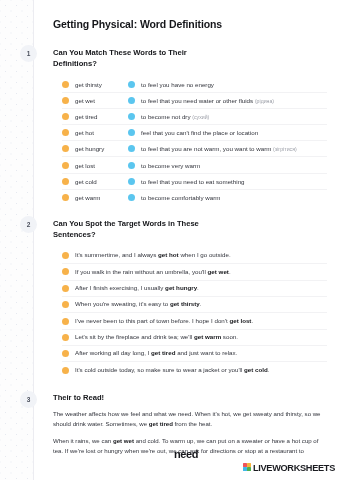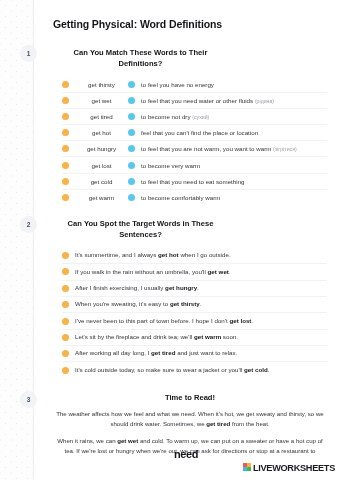--- a/index.html
+++ b/index.html
@@ -26,21 +26,21 @@
     border-left: 1px solid #ececf1;
     padding: 18px 12px 0 19px;
   }
   .worksheet-title {
     font-size: 10.5px;
     font-weight: bold;
     color: #15161a;
     letter-spacing: -0.1px;
     margin-bottom: 17px;
   }
-  .section { position: relative; margin-bottom: 12px; text-align: center; }
+  .section { position: relative; margin-bottom: 12px; }
   .badge {
     position: absolute;
     left: -33px;
     top: -2px;
     width: 17px; height: 17px;
     border-radius: 50%;
     background: #f1f3f7;
     color: #4a4f5c;
     font-size: 6.5px;
     font-weight: bold;
@@ -269,21 +269,21 @@
         <div class="sent-row">
           <span class="dot orange"></span>
           <span class="sent-text"><span>It's cold outside today, so make sure to wear a jacket or you'll </span><b>get cold</b><span>.</span></span>
         </div>
 
       </div>
     </div>
 
     <div class="section" style="margin-top:14px;">
       <div class="badge">3</div>
-      <div class="read-heading">Time to Read!</div>
+      <div class="read-heading">Their to Read!</div>
       <div class="read-body">
         <p class="read-p"><span>The weather affects how we feel and what we need. When it's hot, we get sweaty and thirsty, so we should drink water. Sometimes, we </span><b>get tired</b><span> from the heat.</span></p>
         <p class="read-p"><span>When it rains, we can </span><b>get wet</b><span> and cold. To warm up, we can put on a sweater or have a hot cup of tea. If we're lost or hungry when we're out, we can ask for directions or stop at a restaurant to</span></p>
       </div>
     </div>
 
   </div>
 
   <div class="footer">
     <div class="twee-logo">need</div>

